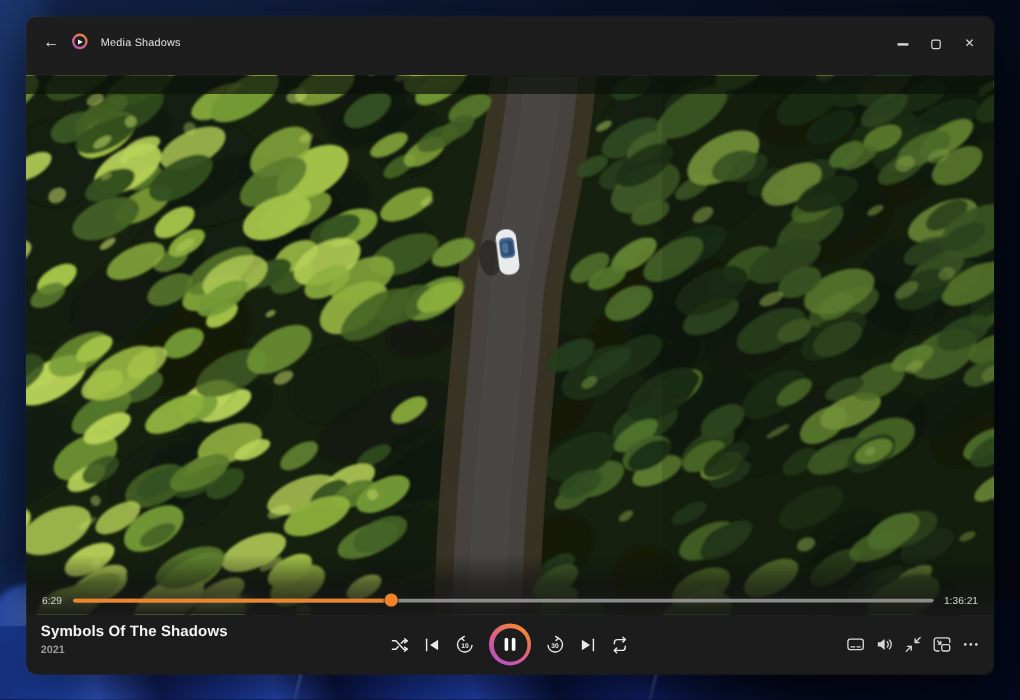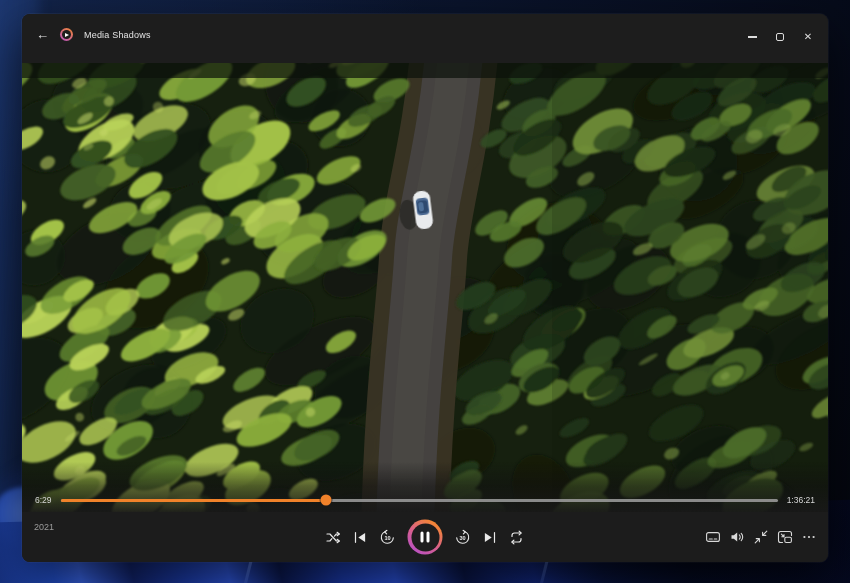--- a/index.html
+++ b/index.html
@@ -69,21 +69,21 @@
   .track { position:relative; flex:1; height:3px; border-radius:2px; background:rgba(160,160,160,.85); }
   .track-fill { position:absolute; left:0; top:0; height:100%; border-radius:2px; background:#f0822a; }
   .thumb { position:absolute; top:50%; width:11px; height:11px; border-radius:50%;
     background:#f0822a; transform:translate(-50%,-50%);
     box-shadow:0 0 0 1px rgba(30,30,30,.6); }
 
   
   .controlbar { position:relative; height:50px; background:#1c1c1c; }
   .now-playing { position:absolute; left:12px; top:7px; }
   .np-title { font-size:12.5px; font-weight:600; color:#f3f3f3; letter-spacing:.1px; }
-  .np-year { font-size:9px; color:#9b9b9b; margin-top:3px; }
+  .np-year { font-size:9px; color:#9b9b9b; margin-top:3px;font-weight:bold; }
   .transport { position:absolute; left:50%; top:50%; transform:translate(-50%,-50%);
     display:flex; align-items:center; gap:3px; }
   .t-btn { width:24px; height:24px; background:none; border:none; display:grid;
     place-items:center; color:#e9e9e9; cursor:pointer; padding:0; }
   .t-btn svg { stroke:#e9e9e9; fill:none; stroke-width:1.2; stroke-linecap:round; stroke-linejoin:round; }
   .t-btn svg .fil { fill:#e9e9e9; stroke:none; }
   .t-btn svg text { fill:#e9e9e9; stroke:none; font-size:5.6px; font-weight:bold;
     font-family:"Liberation Sans",sans-serif; }
   .pause-btn { width:35px; height:35px; border-radius:50%; border:none; padding:0; cursor:pointer;
     background:linear-gradient(215deg,#f6892d 12%,#d85f8e 55%,#b44fc8 92%);
@@ -556,20 +556,21 @@
             <div class="thumb" style="left: 37%; background-color: rgb(240, 130, 42);"></div>
           </div>
           <span class="time-label">1:36:21</span>
         </div>
       </div>
     </div>
 
     <div class="controlbar">
 
       <div class="now-playing">
+        <div class="np-title">Symbols Of The Shadows</div>
         <div class="np-year">2021</div>
       </div>
 
       <div class="transport">
         <button class="t-btn">
           <svg width="16" height="16" viewBox="0 0 16 16">
             <path d="M1.5 4.5h2.9l6.5 7h2.4"></path>
             <path d="M1.5 11.5h2.9l2-2.3"></path>
             <path d="M8.9 6.6l2-2.1h2.4"></path>
             <path d="M11.6 2.8 13.9 4.5 11.6 6.2"></path>

